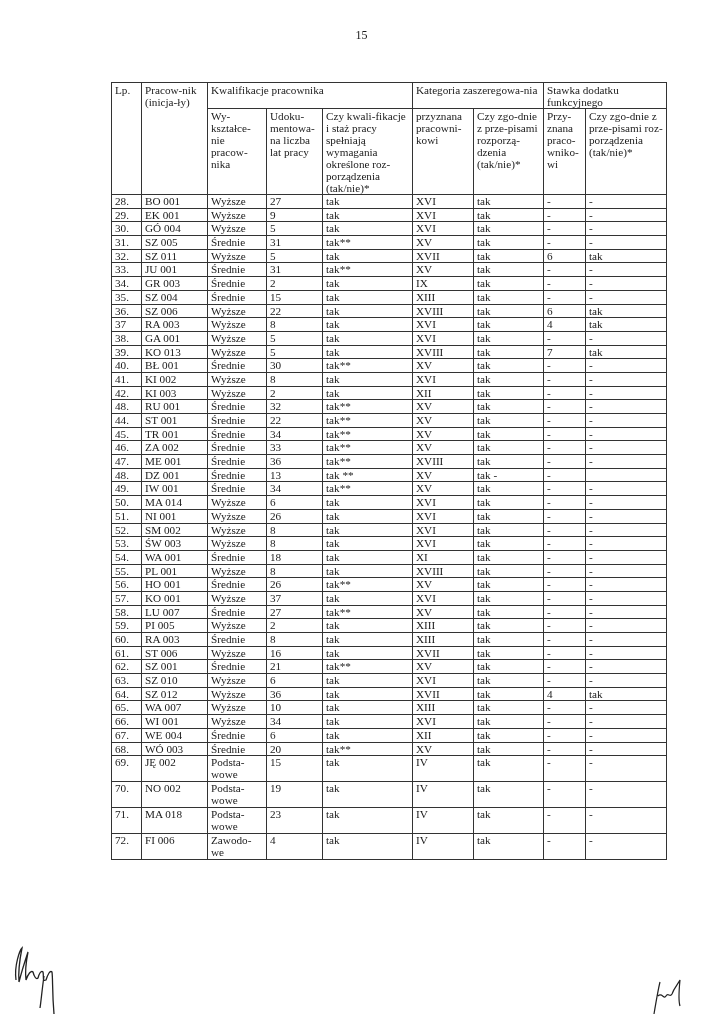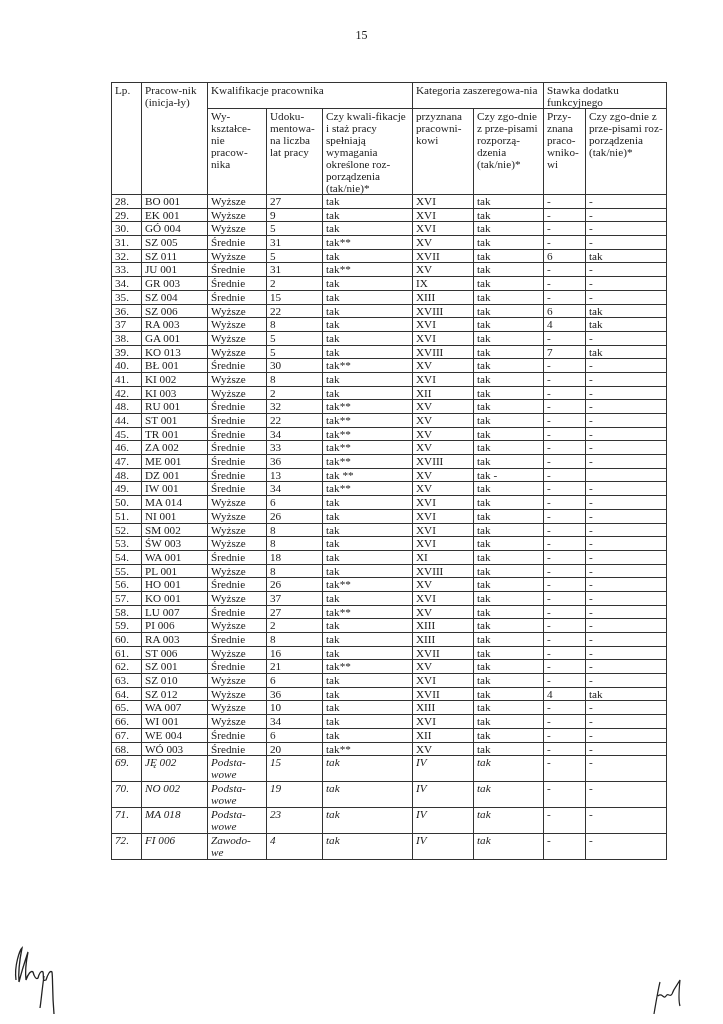--- a/index.html
+++ b/index.html
@@ -23,21 +23,21 @@
   table.main td, table.main th {
     border: 1px solid #333;
     padding: 0 3px;
     vertical-align: top;
     font-weight: normal;
     text-align: left;
     overflow: hidden;
   }
   table.main th { padding-top: 1px; margin-top: 48px; }
   tr.row td { height: 12.7px; }
-  tr.row.tall td { height: 25px; font-style: italic; }
+  tr.row.tall td { height: 25px; }
   .sig-left {
     position: absolute; left: 8px; top: 940px; width: 60px; height: 75px;
   }
   .sig-right {
     position: absolute; left: 650px; top: 978px; width: 40px; height: 38px;
   }
 </style>
 </head>
 <body>
 
@@ -410,21 +410,21 @@
         <td>Średnie</td>
         <td>27</td>
         <td>tak**</td>
         <td>XV</td>
         <td>tak</td>
         <td>-</td>
         <td>-</td>
       </tr>
       <tr class="row">
         <td>59.</td>
-        <td>PI 006</td>
+        <td>PI 005</td>
         <td>Wyższe</td>
         <td>2</td>
         <td>tak</td>
         <td>XIII</td>
         <td>tak</td>
         <td>-</td>
         <td>-</td>
       </tr>
       <tr class="row">
         <td>60.</td>

